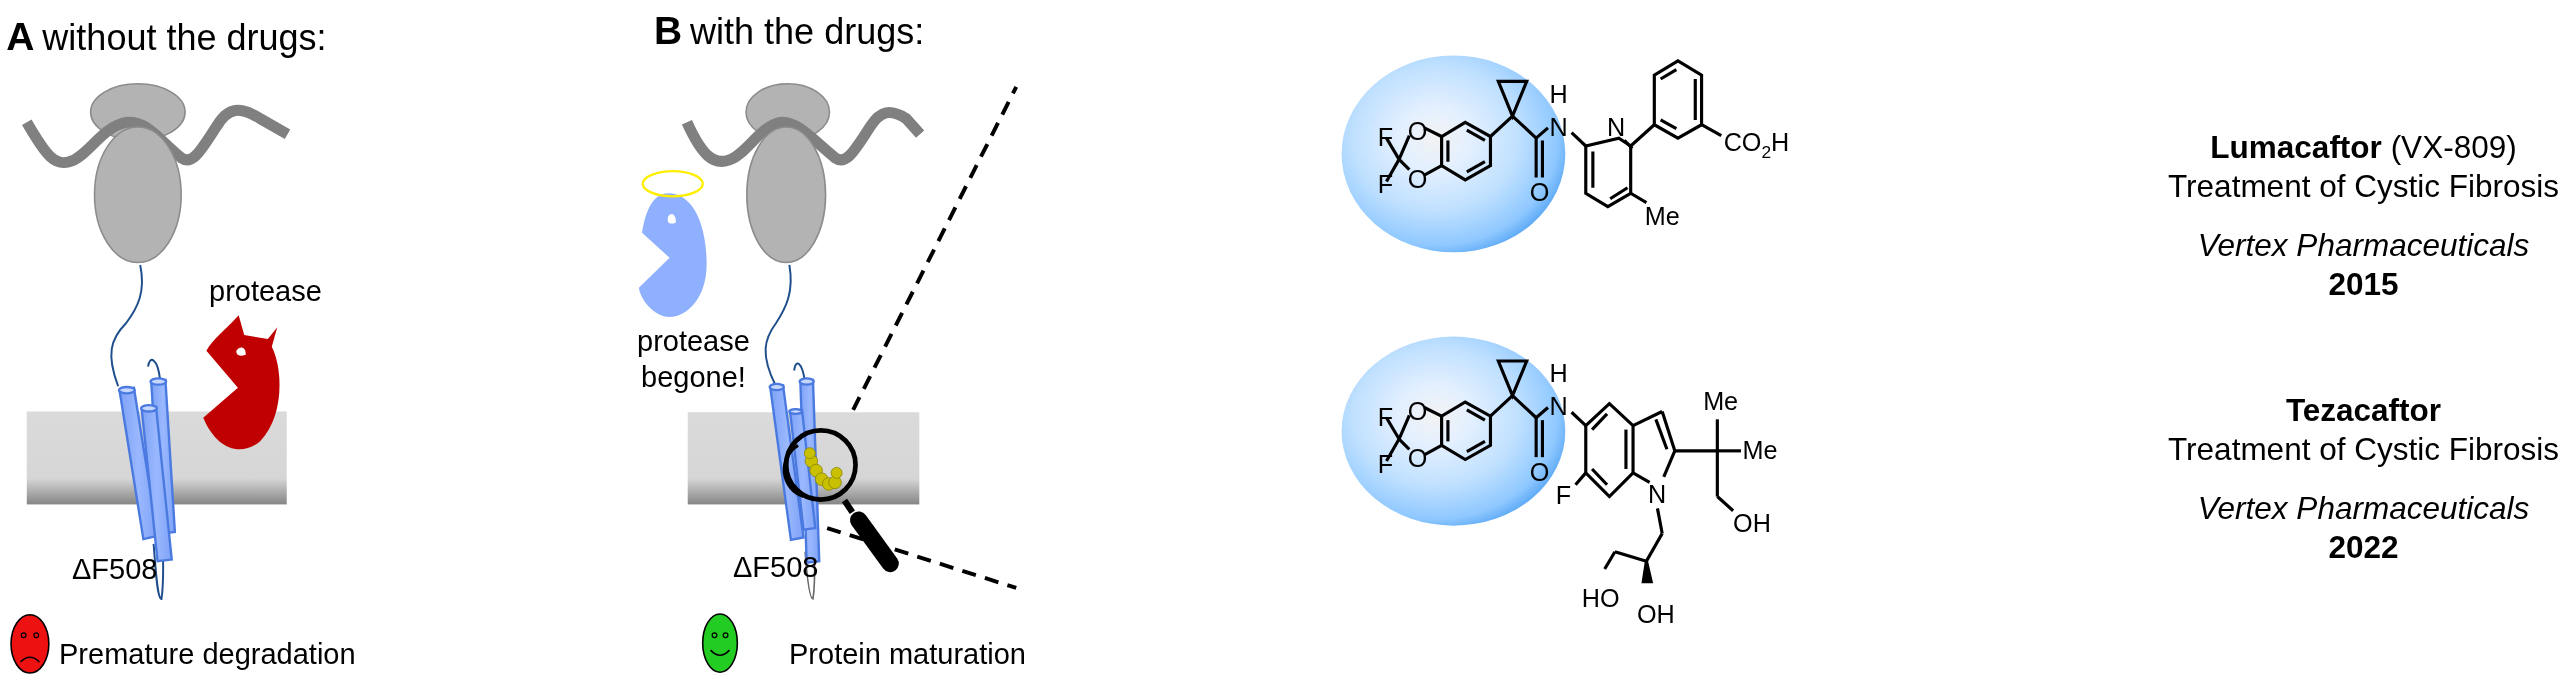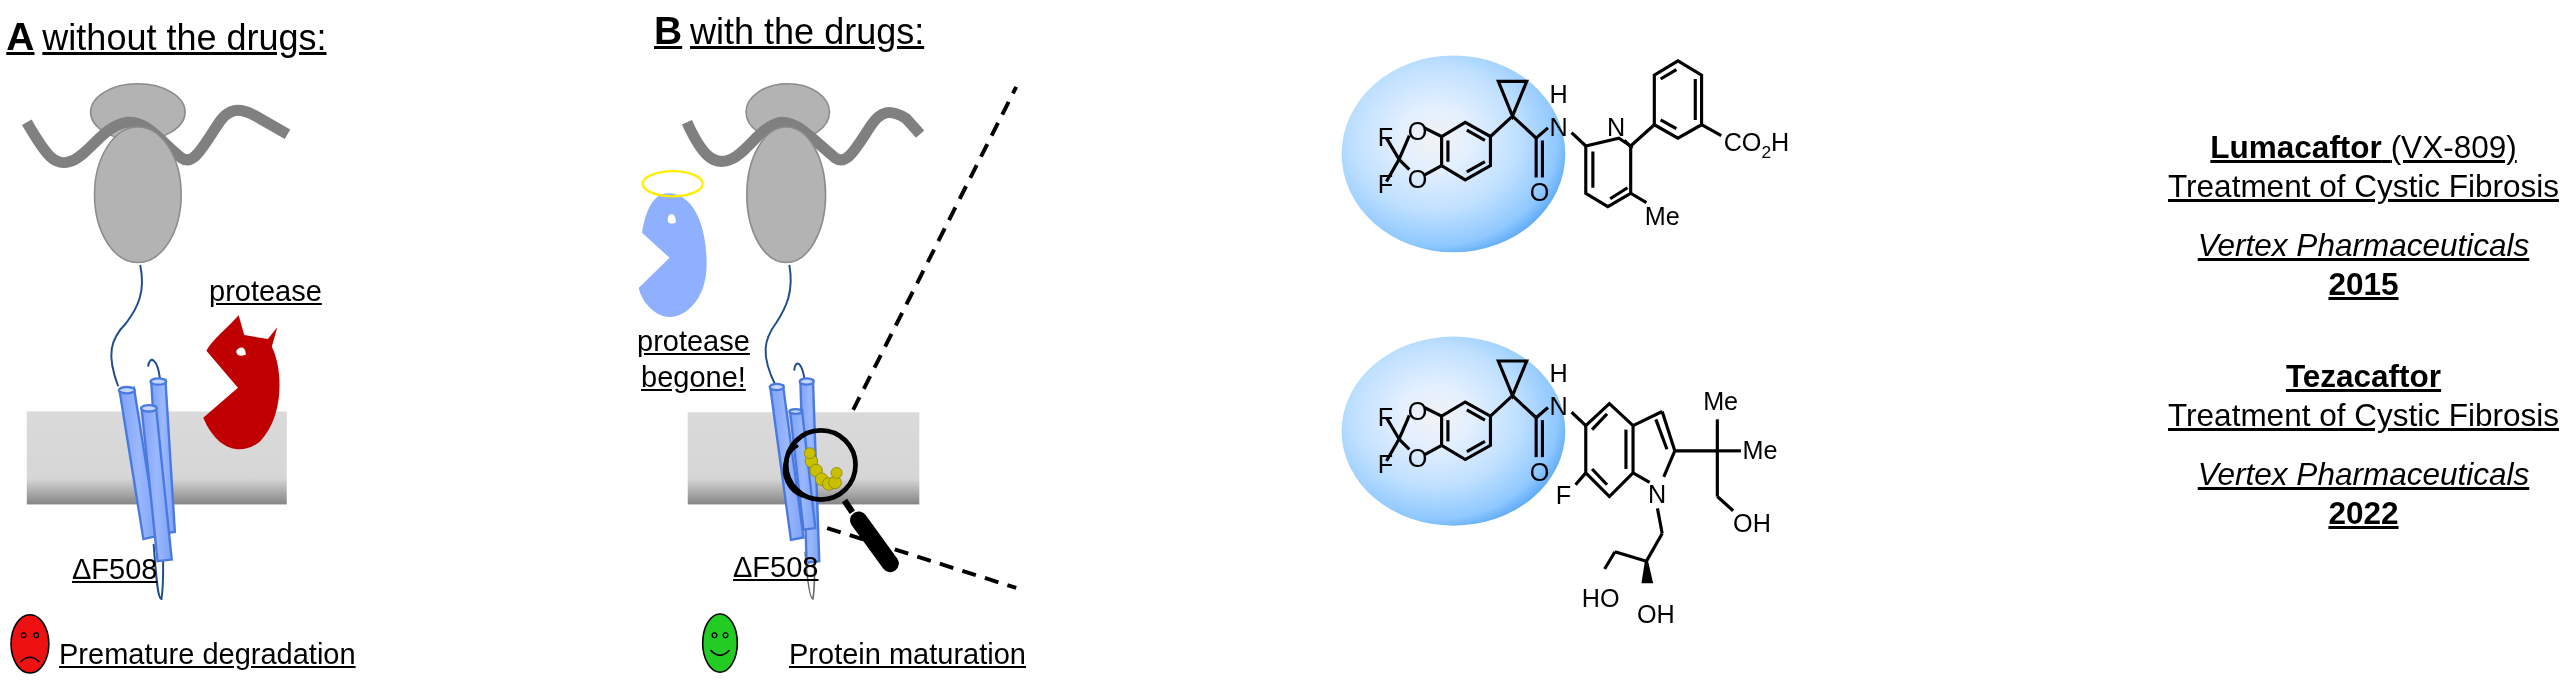--- a/index.html
+++ b/index.html
@@ -1,18 +1,18 @@
 <!DOCTYPE html>
 <html style="font-size:12.6px"><head>
 <meta charset="utf-8">
 <style>
   html, body { margin:0; padding:0; background:#ffffff; }
   body { width:2576px; height:689px; position:relative; overflow:hidden;
          font-family:"Liberation Sans", sans-serif; color:#000; }
-  .abs { position:absolute;text-decoration:underline; }
+  .abs { position:absolute; }
   .panel-label { font-size:36px; line-height:1; white-space:nowrap; }
   .panel-label b { font-weight:bold; font-size:39px; margin-right:7.9px; }
   .lbl { font-size:29px; line-height:1; white-space:nowrap; }
   .drug-info { text-align:center; font-size:31.5px; line-height:39px; white-space:nowrap; }
   .drug-info .name { font-weight:bold;text-align:right; }
   .drug-info .year { font-weight:bold; }
   .drug-info .company { font-style:italic;margin-top:20px; }
   svg { position:absolute; left:0; top:0; }
   svg text { font-family:"Liberation Sans", sans-serif; }
 </style>
@@ -253,19 +253,19 @@
 </div>
 <div class="abs lbl" style="left:733px; top:553px;">ΔF508</div>
 <div class="abs lbl" style="left:754px; top:640px;margin-left:35px;">Protein maturation</div>
 
 <div class="abs drug-info" style="left:2151px; top:128px; width:425px;">
   <div><span class="name">Lumacaftor</span> <span>(VX-809)</span></div>
   <div>Treatment of Cystic Fibrosis</div>
   <div class="company">Vertex Pharmaceuticals</div>
   <div class="year">2015</div>
 </div>
-<div class="abs drug-info" style="left:2151px; top:357px; width:425px;">
+<div class="abs drug-info" style="left:2151px; top:391px; width:425px;">
   <div><span class="name">Tezacaftor</span></div>
   <div>Treatment of Cystic Fibrosis</div>
   <div class="company">Vertex Pharmaceuticals</div>
   <div class="year">2022</div>
 </div>
 
 
 </body></html>

